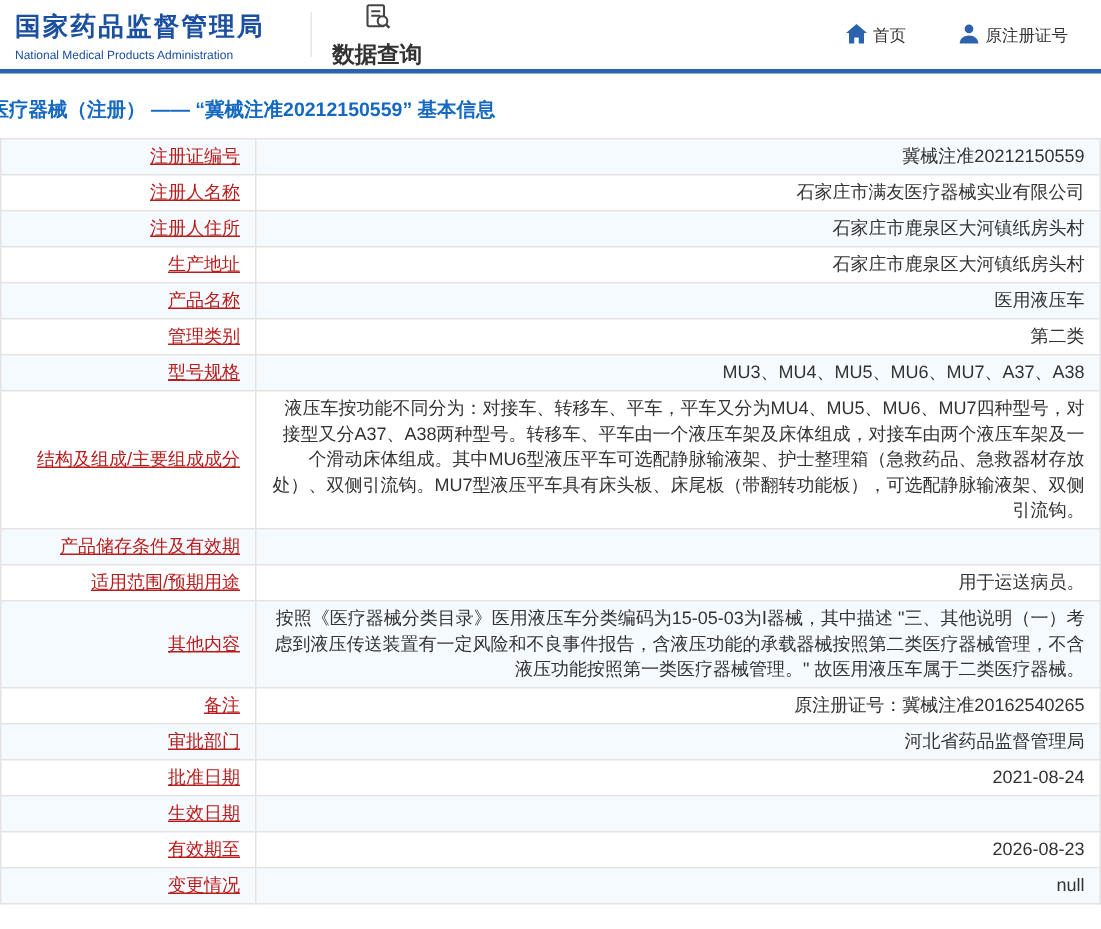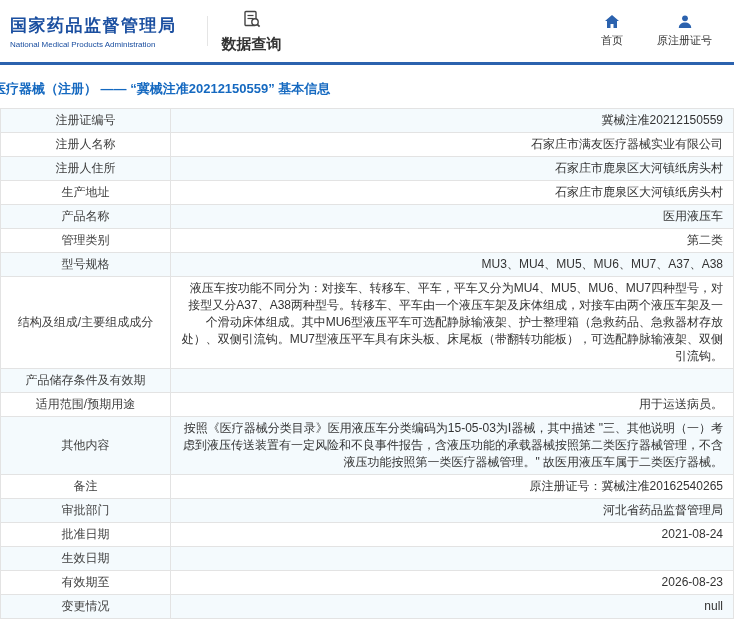--- a/index.html
+++ b/index.html
@@ -1,37 +1,37 @@
 <!DOCTYPE html>
 <html><head>
 <meta charset="utf-8">
 <style>
   * { box-sizing: border-box; margin: 0; padding: 0; }
   html,body { width: 734px; height: 619px; overflow: hidden; background: #fff;
     font-family: "Liberation Sans", "DejaVu Sans", sans-serif; color: #333; }
 
   
-  .header { display: flex; align-items: center; height: 62px; padding: 0 22px 0 10px; background: #fff; }
+  .header { display: flex; align-items: center; height: 46px; padding: 0 22px 0 10px; background: #fff; }
   .logo-block { margin-right: 16px; }
   .logo-title { font-size: 17px; font-weight: bold; color: #1b4fa0; letter-spacing: 1.5px; white-space: nowrap; }
   .logo-subtitle { font-size: 8px; color: #1b4fa0; margin-top: 3px; white-space: nowrap; }
   .vdivider { width: 1px; height: 30px; background: #e5e5e5; margin: 0 14px; }
   .section-title { display: flex; align-items: center; gap: 6px; font-size: 15px; font-weight: bold; color: #333; flex-direction: column; }
   .header-nav { margin-left: auto; display: flex; gap: 34px; }
-  .nav-item { display: flex; flex-direction: column; align-items: center; gap: 3px;
+  .nav-item { display: flex; flex-direction: row; align-items: center; gap: 3px;
     font-size: 11px; color: #333; cursor: pointer; text-decoration: none; }
   .blue-line { height: 3px; background: #2b62ae; }
 
   
   .breadcrumb { margin: 15px 0 10px -7px; font-size: 13px; font-weight: bold; color: #1569c0; white-space: nowrap; }
 
   
   .info-table { width: 100%; border-collapse: collapse; table-layout: fixed; font-size: 12px; color: #333; }
   .info-table td { border: 1px solid #e3e3e3; padding: 3px 10px; line-height: 17px; vertical-align: middle; word-break: break-all; }
-  .label-cell { width: 170px; text-align: center; color: #404040; }
+  .label-cell { width: 170px; text-align: right; color: #b91c1c; text-decoration: underline; }
   .value-cell { text-align: right; }
   .info-table tr:nth-child(odd) { background: #f4fafd; }
   .info-table tr:nth-child(even) { background: #ffffff; }
   .icon-svg { display: block; }
 </style>
 </head>
 <body>
 
 <div class="header">
   <div class="logo-block">

